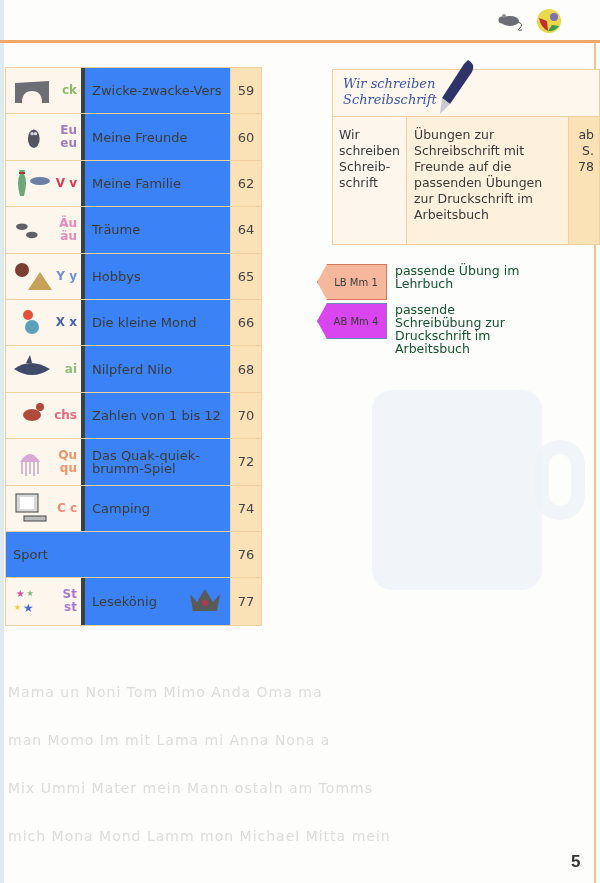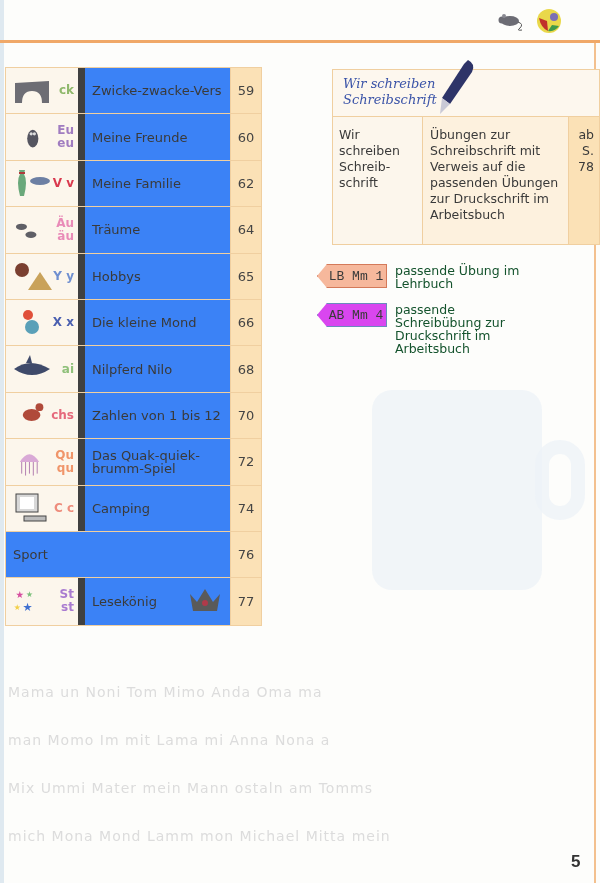--- a/index.html
+++ b/index.html
@@ -40,21 +40,21 @@
     .toc-table {
       position: absolute; left: 5px; top: 67px; width: 257px;
       border: 1px solid #f0cfa0; background: #fdf4e6;
     }
     .toc-row {
       display: flex; height: 46.4px; border-bottom: 1px solid #f0cfa0;
     }
     .toc-row:last-child { border-bottom: none; }
     .cell-icon {
       width: 79px; display: flex; align-items: center; justify-content: space-between;
-      padding: 0 4px 0 6px; border-right: 7px solid #404040; background: #fcf6ec;
+      padding: 0 4px 0 6px; border-right: 4px solid #404040; background: #fcf6ec;
     }
     .cell-title {
       flex: 1; display: flex; align-items: center; padding-left: 7px;
       font-size: 13px; color: #3a3a3a; background: #3b82f6; position: relative;
       line-height: 13px;
     }
     .cell-page {
       width: 31px; display: flex; align-items: center; justify-content: center;
       font-size: 13px; background: #fbe1b6; border-left: 1px solid #f0cfa0; color: #444;
     }
@@ -70,30 +70,30 @@
     .schreib-header {
       height: 47px; border-bottom: 1px solid #f0cfa0; position: relative;
       background: #fdf7ee;
     }
     .script-title {
       position: absolute; left: 10px; top: 6px; font-family: "DejaVu Serif", serif;
       font-style: italic; font-size: 13px; color: #3b54a8; line-height: 16px;
     }
     .pen-icon { position: absolute; left: 95px; top: -12px; width: 50px; height: 62px; }
     .schreib-body { display: flex; height: 127px; }
-    .sb-col1 { width: 90px; padding: 10px 6px; font-size: 12.5px; line-height: 16px; background: #fcf6ec; border-right: 1px solid #f0cfa0; }
+    .sb-col1 { width: 74px; padding: 10px 6px; font-size: 12.5px; line-height: 16px; background: #fcf6ec; border-right: 1px solid #f0cfa0; }
     .sb-col2 { flex: 1; padding: 10px 7px; font-size: 12.5px; line-height: 16px; background: #fdf1de; }
     .sb-col3 { width: 31px; padding: 10px 5px; font-size: 12.5px; line-height: 16px; text-align: right; background: #fbe1b6; border-left: 1px solid #f0cfa0; }
 
     
     .legend-row { position: absolute; left: 317px; display: flex; align-items: flex-start; }
     .tag {
-      position: relative; height: 24px; width: 70px; font-size: 13px;
+      position: relative; height: 36px; width: 70px; font-size: 10px;
       display: flex; align-items: center; justify-content: center; padding-left: 8px;
-      border: 1px solid; clip-path: polygon(10px 0, 100% 0, 100% 100%, 10px 100%, 0 50%); font-family: Liberation Mono, monospace;
+      border: 1px solid; clip-path: polygon(10px 0, 100% 0, 100% 100%, 10px 100%, 0 50%);
     }
     .tag-lb { background: #f6b89c; border-color: #d47a5a; }
     .tag-ab { background: #d946ef; border-color: #6a8abd; }
     .legend-text { margin-left: 8px; font-size: 12.5px; line-height: 13px; color: #14532d; }
 
     
     .faded-line {
       position: absolute; left: 8px; width: 540px; font-size: 14px; color: #dcdcdc;
       letter-spacing: 1px; white-space: nowrap; overflow: hidden;
     }
@@ -271,21 +271,21 @@
       <div>Wir schreiben</div>
       <div>Schreibschrift</div>
     </div>
     <svg class="pen-icon" viewBox="0 0 50 62">
       <path d="M40 2 Q48 6 44 14 L22 46 L14 40 L36 6 Z" fill="#2e3468"></path>
       <path d="M14 40 L22 46 L12 56 Z" fill="#c9c9d6"></path>
     </svg>
   </div>
   <div class="schreib-body">
     <div class="sb-col1">Wir schreiben Schreib-schrift</div>
-    <div class="sb-col2">Übungen zur Schreibschrift mit Verweis auf die passenden Übungen zur Druckschrift im Arbeitsbuch</div>
+    <div class="sb-col2">Übungen zur Schreibschrift mit Freunde auf die passenden Übungen zur Druckschrift im Arbeitsbuch</div>
     <div class="sb-col3">ab S. 78</div>
   </div>
 </div>
 
 <div class="legend-row" style="top:264px">
   <div class="tag tag-lb">LB Mm 1</div>
   <div class="legend-text" style="width:150px">passende Übung im Lehrbuch</div>
 </div>
 <div class="legend-row" style="top:303px">
   <div class="tag tag-ab">AB Mm 4</div>

